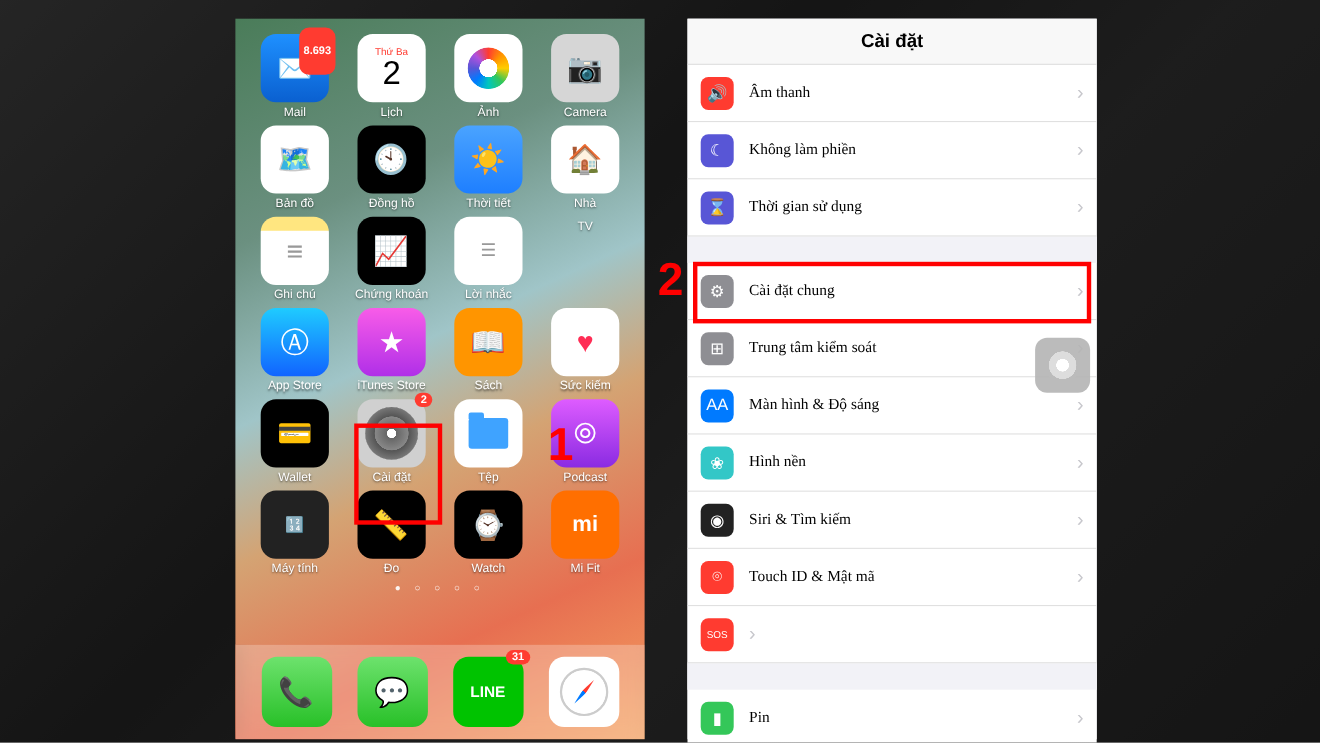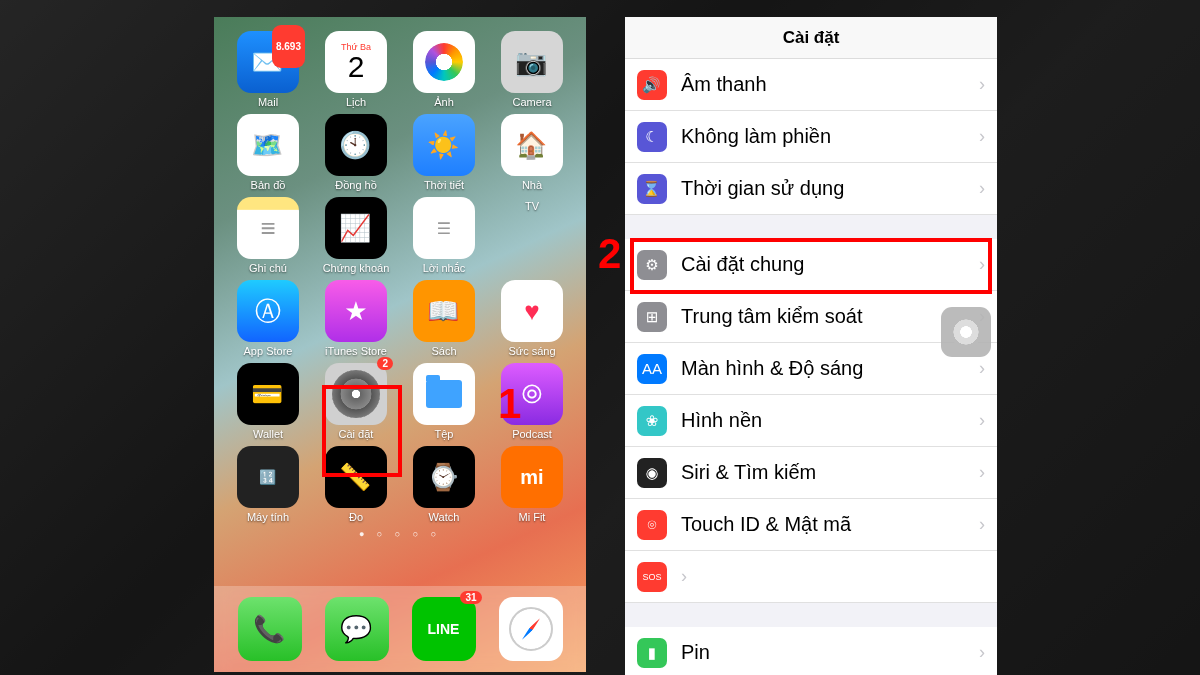--- a/index.html
+++ b/index.html
@@ -30,21 +30,21 @@
 .step-num { position: absolute; color: #ff0000; font-size: 42px; font-weight: 700; }
 .phone-right {
   position: absolute; left: 625px; top: 17px; width: 372px; height: 655px;
   background: #f2f2f7;
 }
 .hdr { height: 42px; background: #f8f8f8; border-bottom: 1px solid #dcdcdc; display: flex; align-items: center; justify-content: center; font-weight: 600; font-size: 17px; }
 .list { background: #fff; }
 .sep { height: 24px; background: #f2f2f7; }
 .item { height: 52px; display: flex; align-items: center; padding: 0 12px; border-bottom: 0.5px solid #e0e0e0; position: relative; }
 .sicon { width: 30px; height: 30px; border-radius: 7px; margin-right: 14px; display: flex; align-items: center; justify-content: center; color: #fff; font-size: 15px; }
-.stxt { flex: 1; font-size: 20px; color: #000; }
+.stxt { flex: 1; font-size: 14px; color: #000; font-family: Liberation Serif, serif; }
 .chev { color: #c7c7cc; font-size: 18px; }
 .assistive { position: absolute; right: 6px; top: 290px; width: 50px; height: 50px; background: rgba(180,180,180,0.9); border-radius: 11px; display: flex; align-items: center; justify-content: center; }
 .assistive::after { content: ""; width: 32px; height: 32px; background: radial-gradient(circle,#fff 25%,#ddd 26%,#ddd 55%,#bbb 56%); border-radius: 50%; }
 
 .bg-gradient { background: linear-gradient(180deg,#1e90ff,#0a60d0); }
 .bg-photos { background: #fff; }
 .bg-camera { background: #d6d6d6; }
 .bg-maps { background: #fff; }
 .bg-clock { background: #000; }
 .bg-weather { background: linear-gradient(180deg,#4aa3ff,#1e7fff); }
@@ -157,21 +157,21 @@
       <div class="app">
         <div class="icon bg-itunes">★</div>
         <span class="label">iTunes Store</span>
       </div>
       <div class="app">
         <div class="icon bg-books">📖</div>
         <span class="label">Sách</span>
       </div>
       <div class="app">
         <div class="icon bg-health" style="color:#ff2d55">♥</div>
-        <span class="label">Sức sáng</span>
+        <span class="label">Sức kiếm</span>
       </div>
     </div>
 
     <div class="row">
       <div class="app">
         <div class="icon bg-wallet">💳</div>
         <span class="label">Wallet</span>
       </div>
       <div class="app">
         <div class="icon bg-settings">

